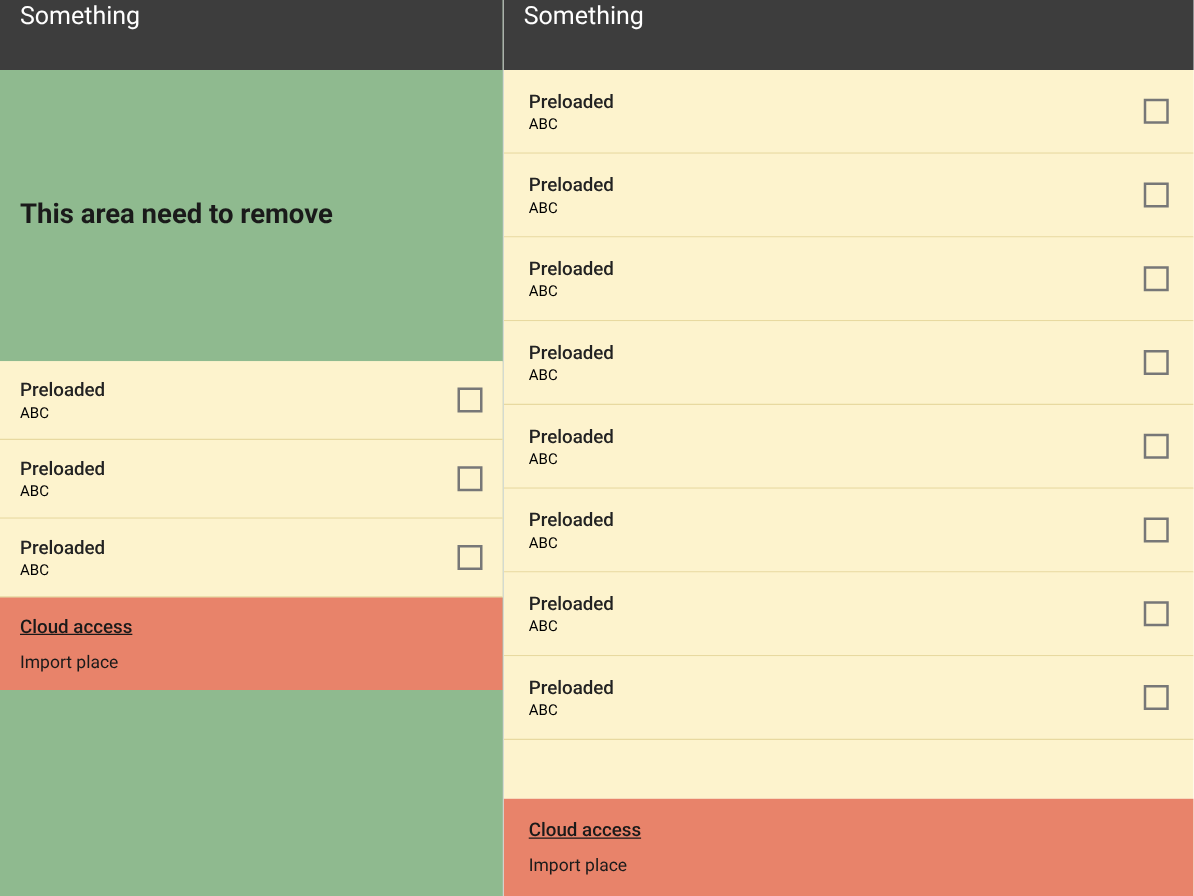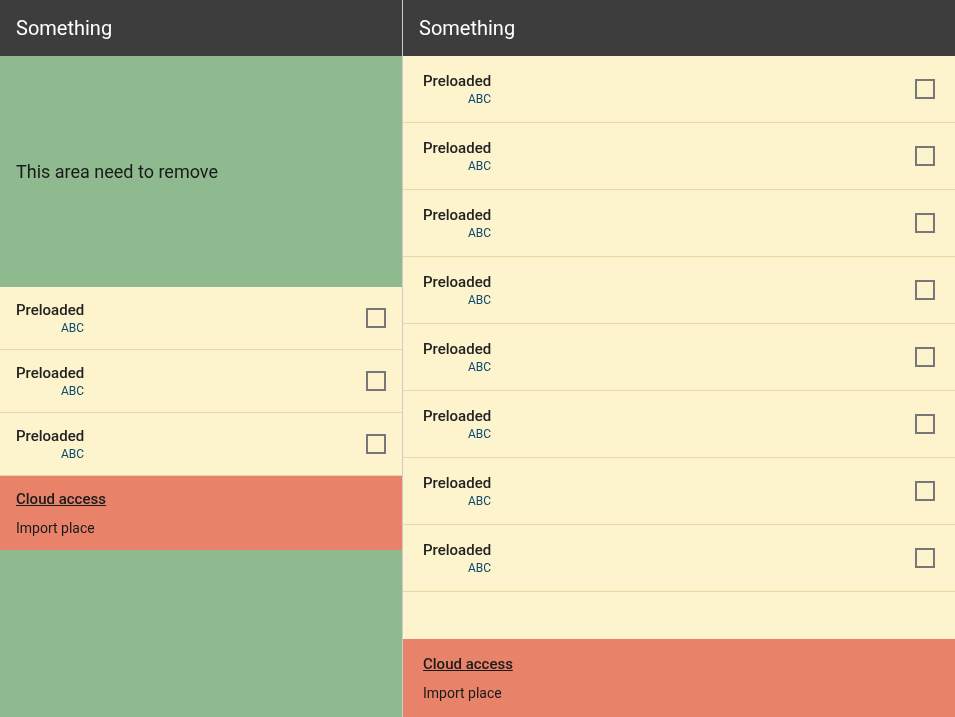--- a/index.html
+++ b/index.html
@@ -34,71 +34,69 @@
 
     
     .header {
       background: #3d3d3d;
       color: #ffffff;
       font-size: 20px;
       font-weight: 400;
       padding: 0 16px;
       height: 56px;
       display: flex;
-      align-items: center;
       flex-shrink: 0;
     }
 
     
     .green-area {
       background: #8fba8f;
       flex: 1 0 auto;
       display: flex;
       align-items: center;
       padding: 20px 16px;
       min-height: 180px;
     }
 
     .green-area-text {
-      font-size: 18px;
-      font-weight: 400;
+      font-size: 22px;
+      font-weight: 700;
       color: #1a1a1a;
       line-height: 1.3;
     }
 
     
     .list-section {
       background: #fdf3cd;
       flex-shrink: 0;
     }
 
     .list-item {
       display: flex;
       align-items: center;
       justify-content: space-between;
       padding: 14px 16px;
       border-bottom: 1px solid #e8d9a0;
       background: #fdf3cd;
-      text-align: right;
     }
 
     .list-item-text {
       display: flex;
       flex-direction: column;
     }
 
     .list-item-title {
       font-size: 15px;
       font-weight: 500;
       color: #222;
     }
 
     .list-item-subtitle {
       font-size: 12px;
-      color: #0c4a6e;
+      color: #000000;
       margin-top: 2px;
     }
 
     .checkbox {
       width: 20px;
       height: 20px;
       border: 2px solid #777;
       background: transparent;
       flex-shrink: 0;
     }

